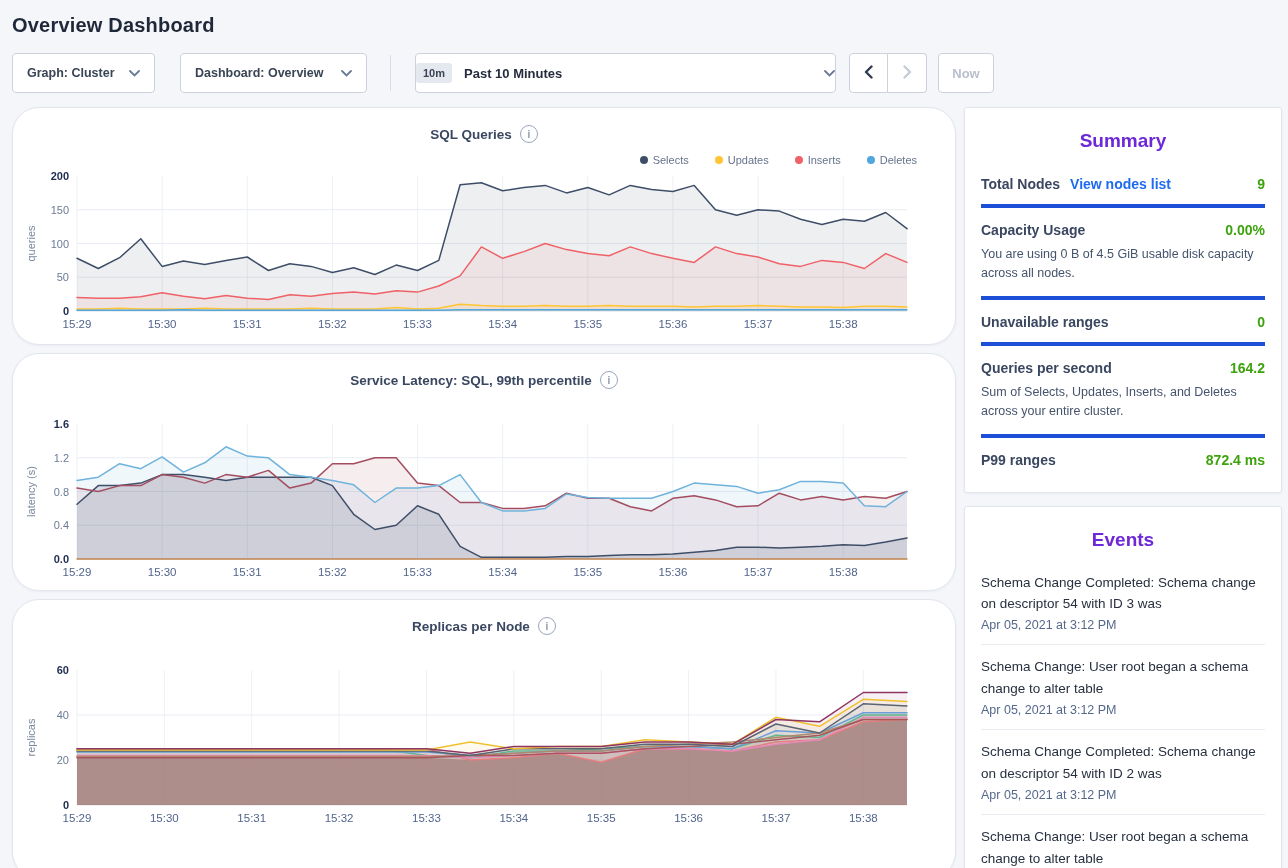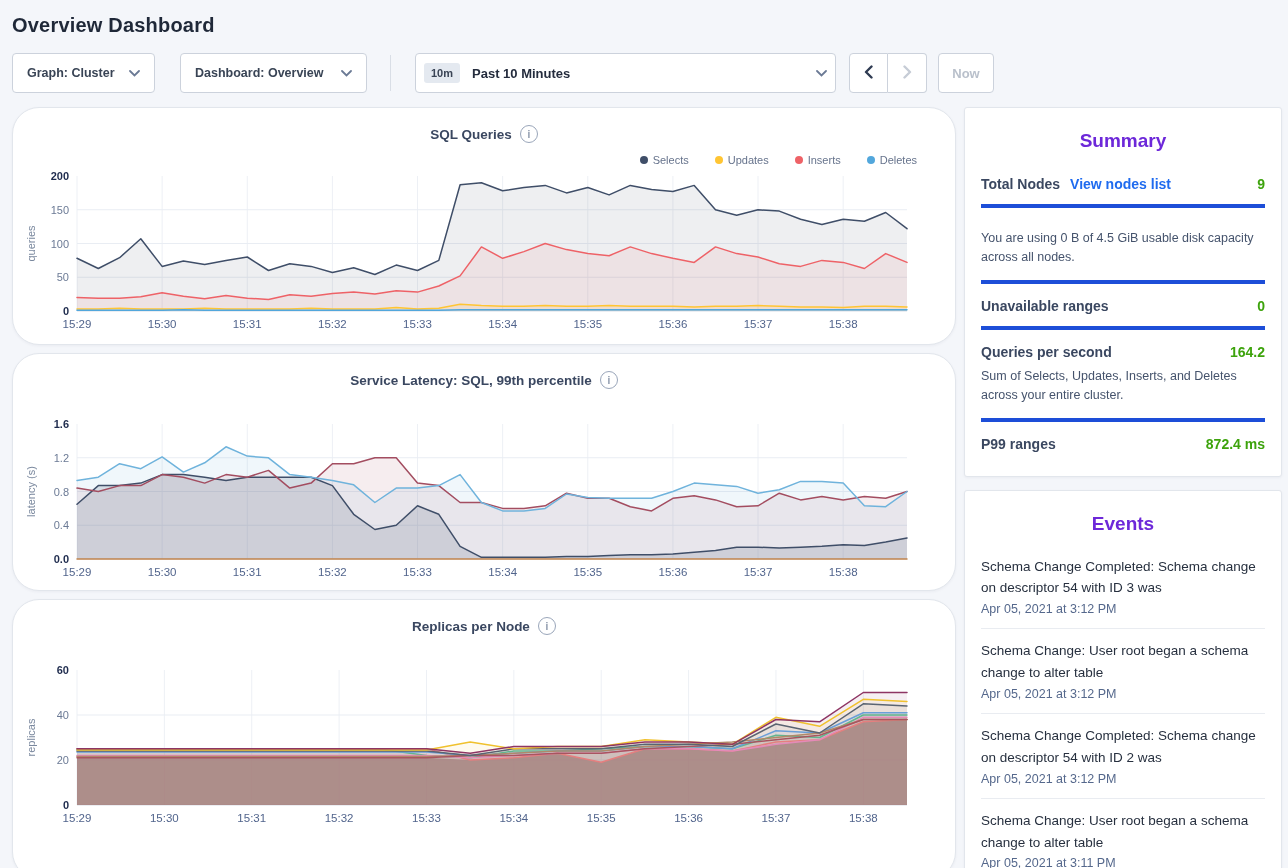--- a/index.html
+++ b/index.html
@@ -7,21 +7,21 @@
   .page{padding:0 6px 0 12px;}
   h1.page-title{font-size:20px;font-weight:700;color:#1f2838;margin:14px 0 16px 0;letter-spacing:.2px;}
   
   .toolbar{display:flex;align-items:center;height:40px;margin-bottom:14px;}
   .btn{background:#fff;border:1px solid #ccd2dc;border-radius:4px;height:40px;box-sizing:border-box;
     display:flex;align-items:center;font-family:"Liberation Sans",sans-serif;cursor:pointer;}
   .dd{justify-content:space-between;padding:0 14px;font-size:12.5px;font-weight:700;color:#394455;}
   .dd1{width:143px;margin-right:25px;}
   .dd2{width:187px;}
   .vdiv{width:1px;height:36px;background:#d9dee6;margin:0 24px 0 23px;}
-  .timesel{width:421px;padding:0 8px;}
+  .timesel{width:421px;padding:0 0;}
   .time-badge{background:#e4e9f0;border-radius:3px;color:#3a4455;font-size:11px;font-weight:700;padding:4px 7px;}
   .time-label{font-size:13px;font-weight:700;color:#242c3d;margin-left:12px;}
   .chev{margin-left:auto;display:flex;align-items:center;}
   .dd .chev{margin-left:10px;}
   .pn{display:flex;margin-left:13px;}
   .pn .btn{width:39px;justify-content:center;}
   .pn .prev{border-radius:4px 0 0 4px;}
   .pn .next{border-radius:0 4px 4px 0;border-left:none;}
   .now{width:56px;justify-content:center;font-size:13px;font-weight:700;color:#b9c0cb;margin-left:11px;}
   
@@ -293,20 +293,25 @@
   <div class="sum-row">
     <div class="sum-line">
       <span class="sum-label">Total Nodes</span>
       <a class="sum-link" style="color: rgb(31, 107, 239);">View nodes list</a>
       <span class="sum-value" style="color: rgb(61, 163, 12);">9</span>
     </div>
 
   </div>
 
   <div class="sum-row">
+    <div class="sum-line">
+      <span class="sum-label">Capacity Usage</span>
+
+      <span class="sum-value" style="color: rgb(61, 163, 12);">0.00%</span>
+    </div>
     <div class="sum-caption">You are using 0 B of 4.5 GiB usable disk capacity across all nodes.</div>
   </div>
 
   <div class="sum-row">
     <div class="sum-line">
       <span class="sum-label">Unavailable ranges</span>
 
       <span class="sum-value" style="color: rgb(61, 163, 12);">0</span>
     </div>
 

